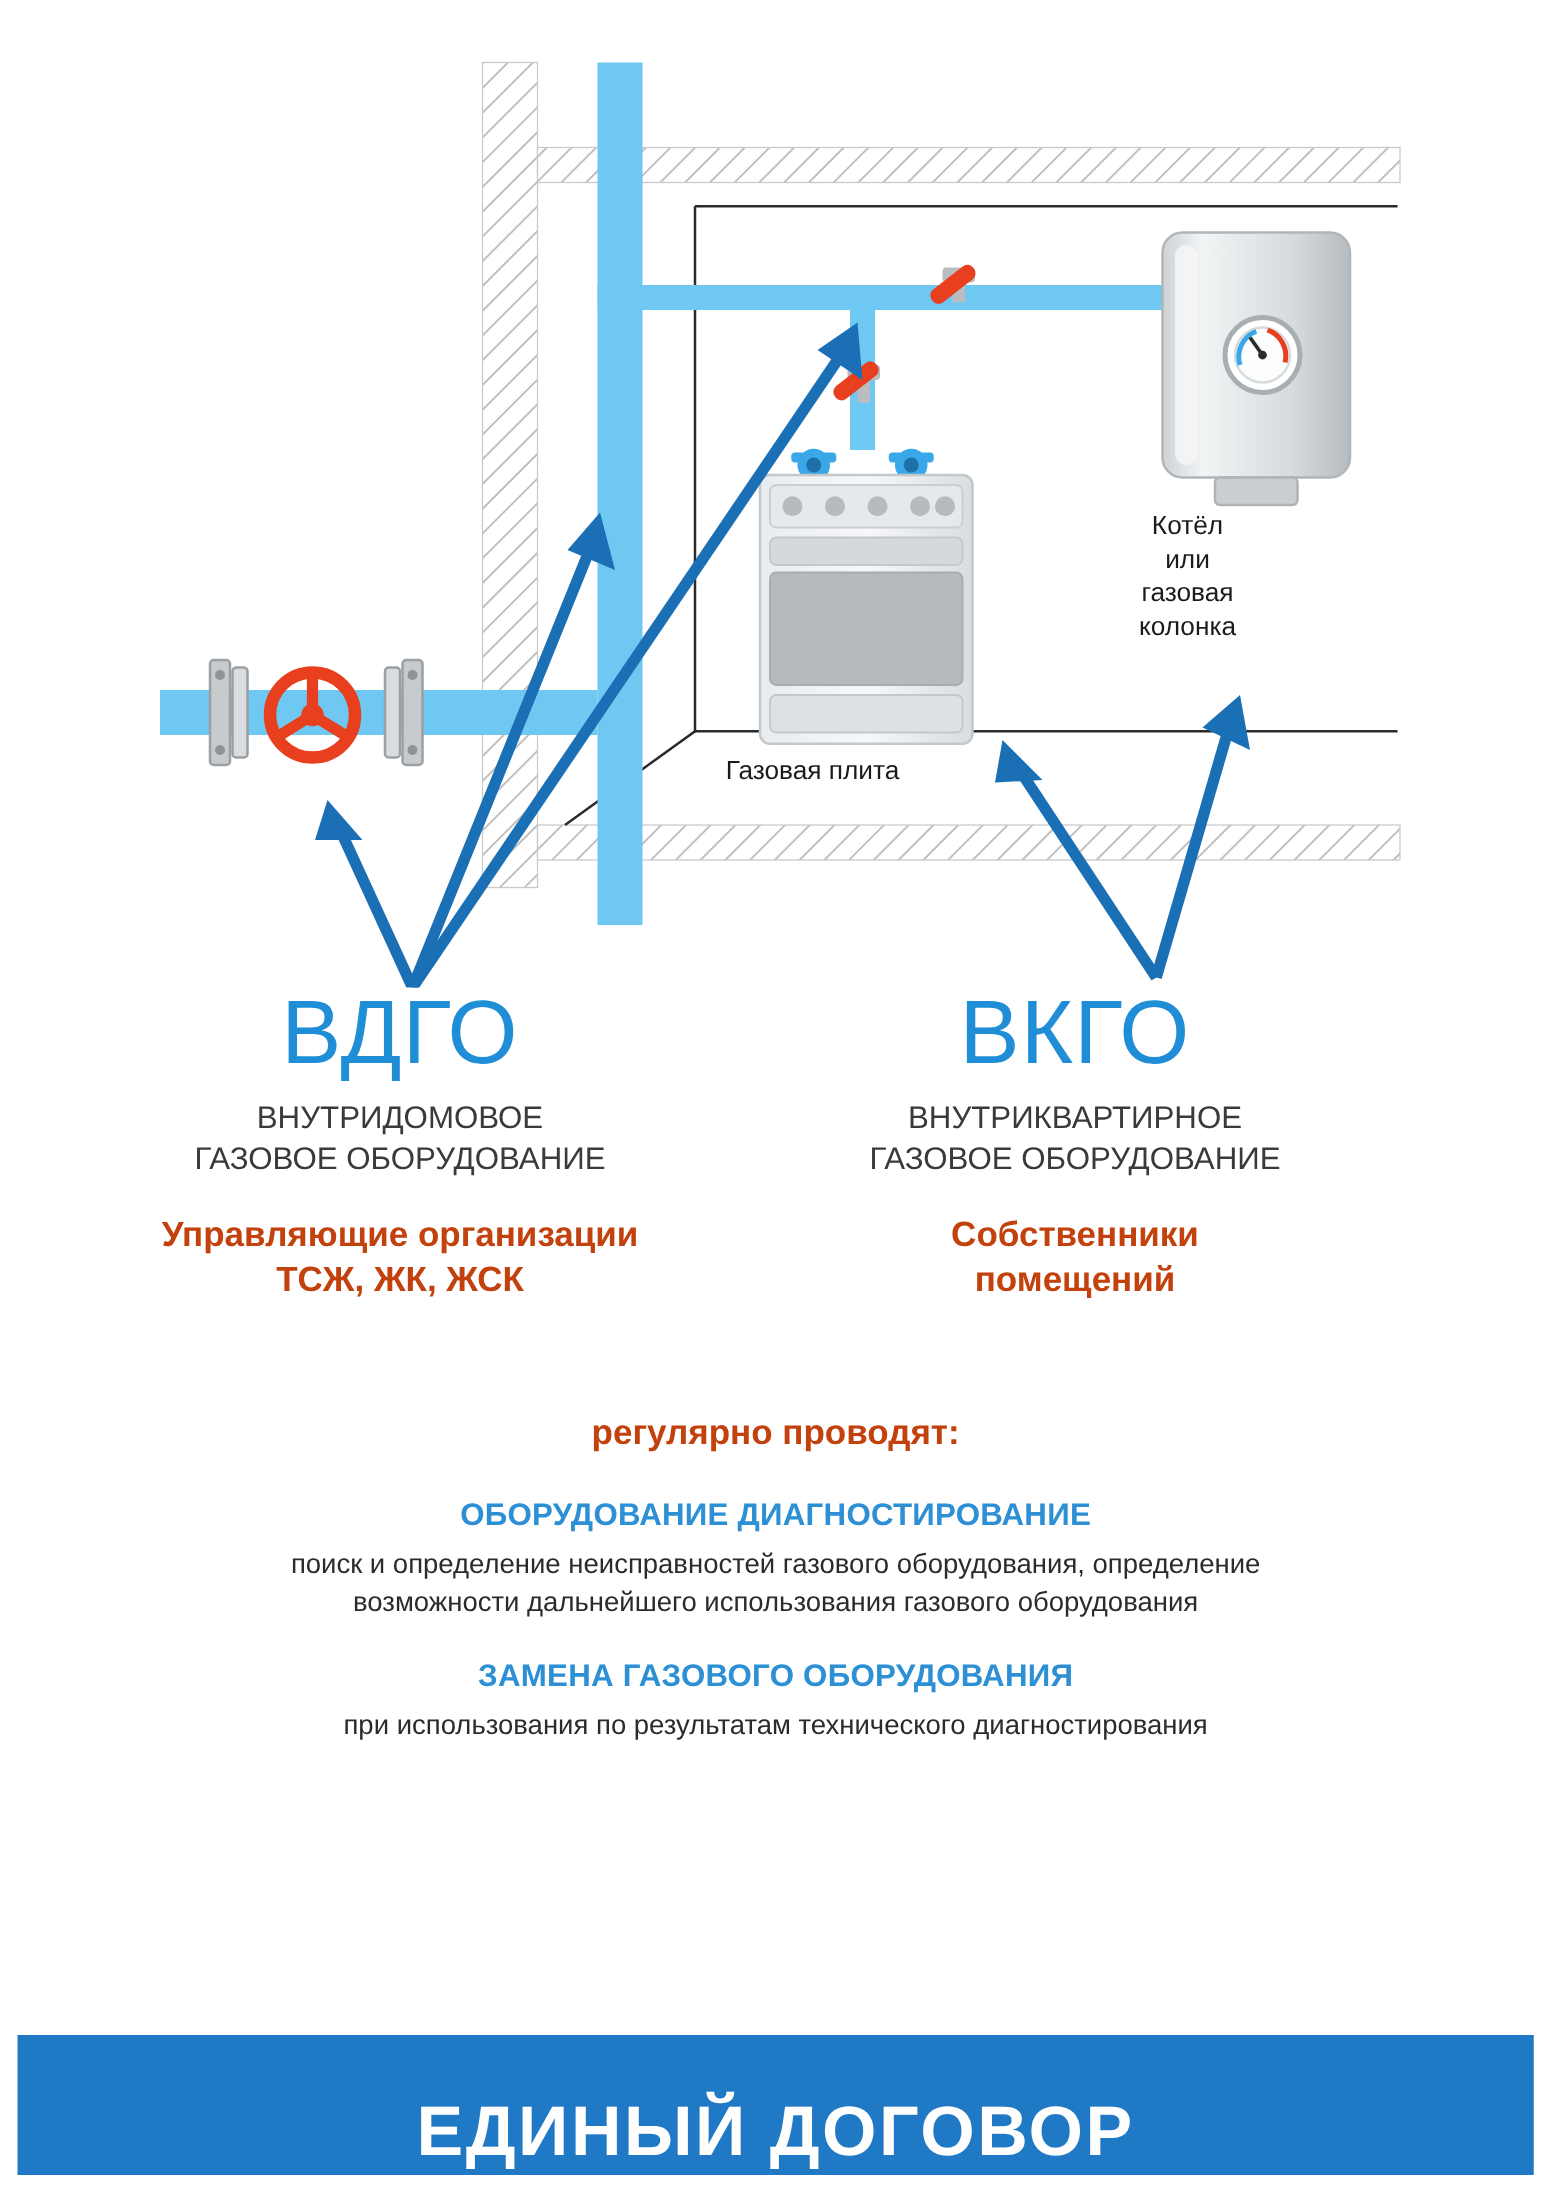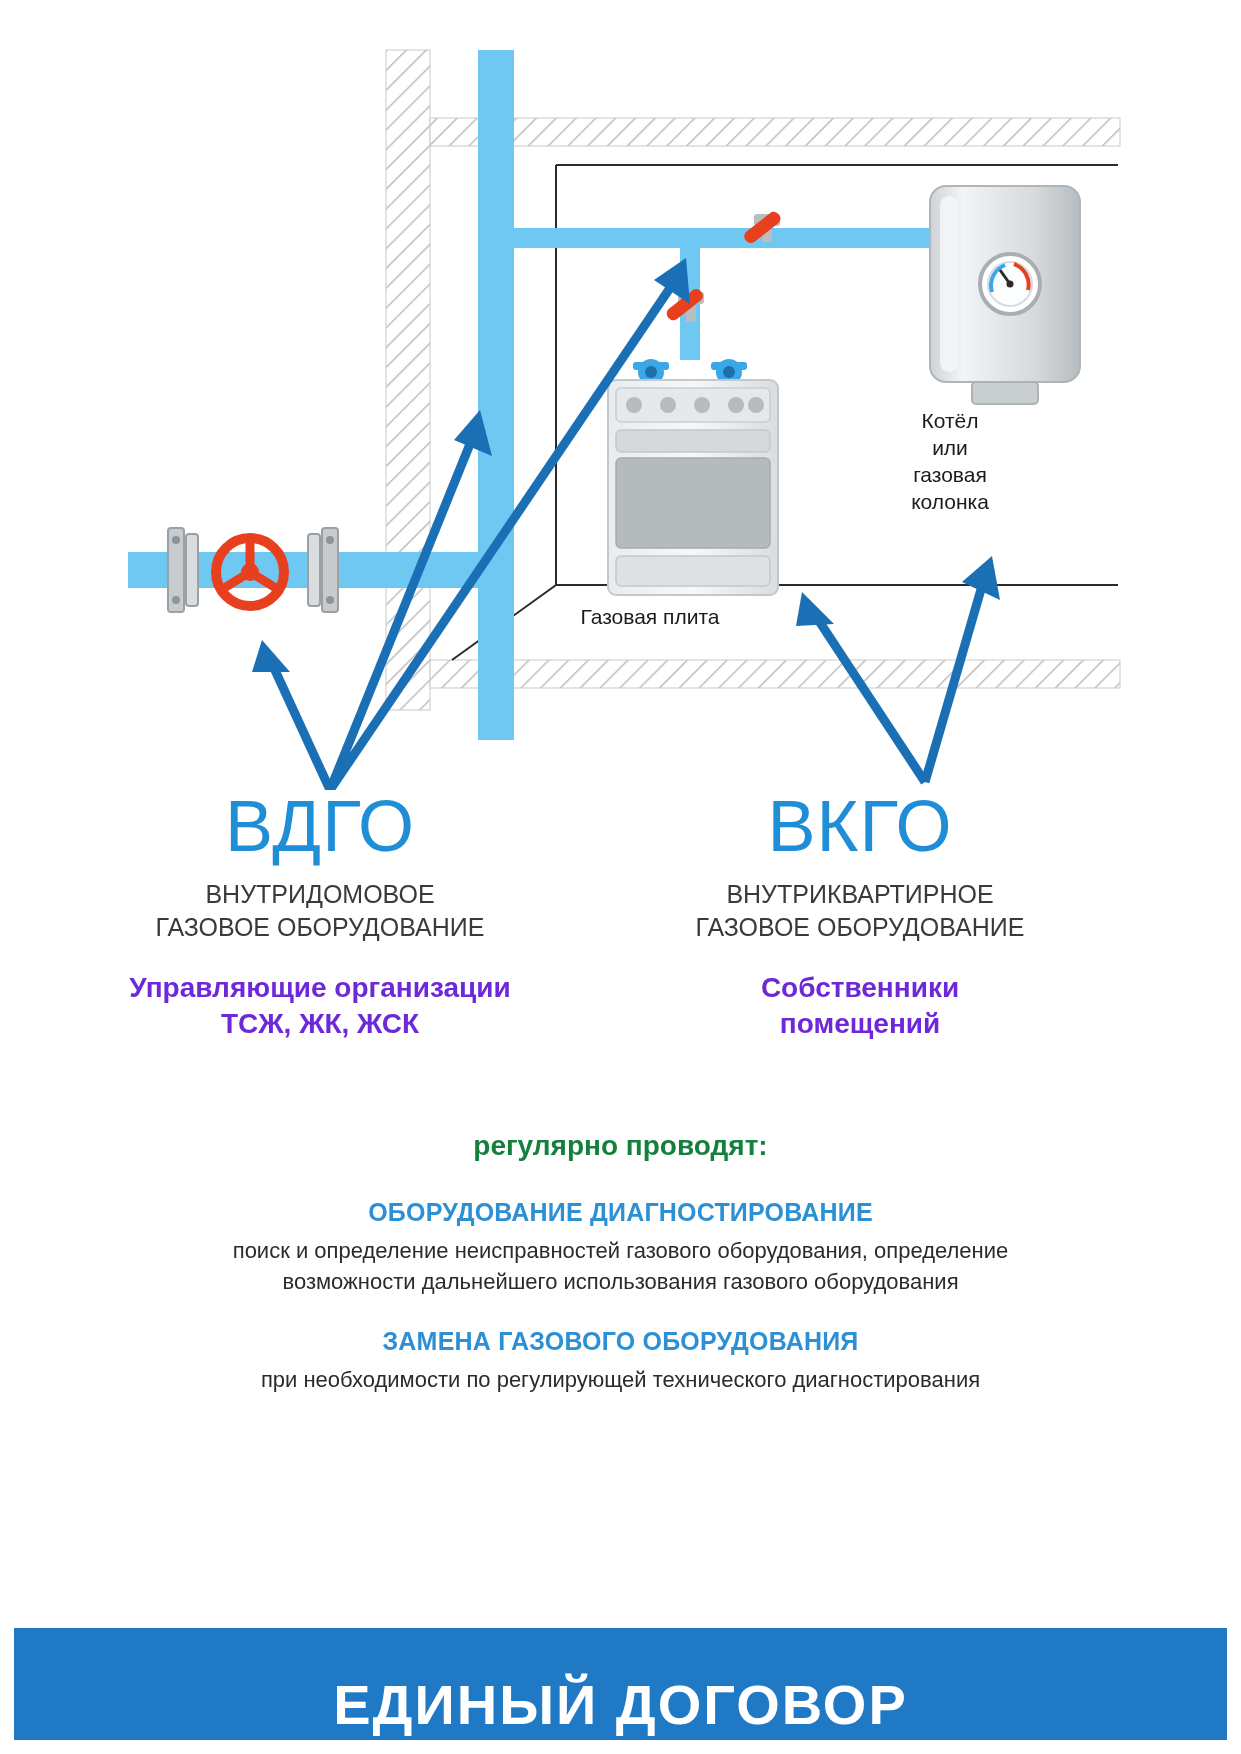--- a/index.html
+++ b/index.html
@@ -84,39 +84,39 @@
     color: #3a3a3a;
     line-height: 1.32;
     white-space: pre-line;
     margin: 0 0 26px 0;
     text-align: center;
   }
   .owner {
     font-family: "Liberation Sans", sans-serif;
     font-weight: bold;
     font-size: 28px;
-    color: #6d28d9;
+    color: #c2410c;
     line-height: 1.3;
     white-space: pre-line;
     margin: 0;
   }
 
   
   .body-section {
     position: absolute;
     left: 0;
     top: 1130px;
     width: 1241px;
     text-align: center;
   }
   .regularly {
     font-family: "Liberation Sans", sans-serif;
     font-weight: bold;
     font-size: 28px;
-    color: #15803d;
+    color: #c2410c;
     margin: 0 0 36px 0;
   }
   .svc {
     margin: 0 0 30px 0;
   }
   .svc-title {
     font-family: "Liberation Sans", sans-serif;
     font-weight: bold;
     font-size: 25px;
     color: #2d8fd4;
@@ -346,21 +346,21 @@
 
 
     <div class="svc">
       <div class="svc-title">ОБОРУДОВАНИЕ ДИАГНОСТИРОВАНИЕ</div>
       <div class="svc-desc">поиск и определение неисправностей газового оборудования, определение
 возможности дальнейшего использования газового оборудования</div>
     </div>
 
     <div class="svc">
       <div class="svc-title">ЗАМЕНА ГАЗОВОГО ОБОРУДОВАНИЯ</div>
-      <div class="svc-desc">при необходимости по регулирующей технического диагностирования</div>
+      <div class="svc-desc">при использования по результатам технического диагностирования</div>
     </div>
   </div>
 
   <div class="footer">
     <div class="footer-text">ЕДИНЫЙ ДОГОВОР</div>
   </div>
 
 </div>
 
 </body></html>

